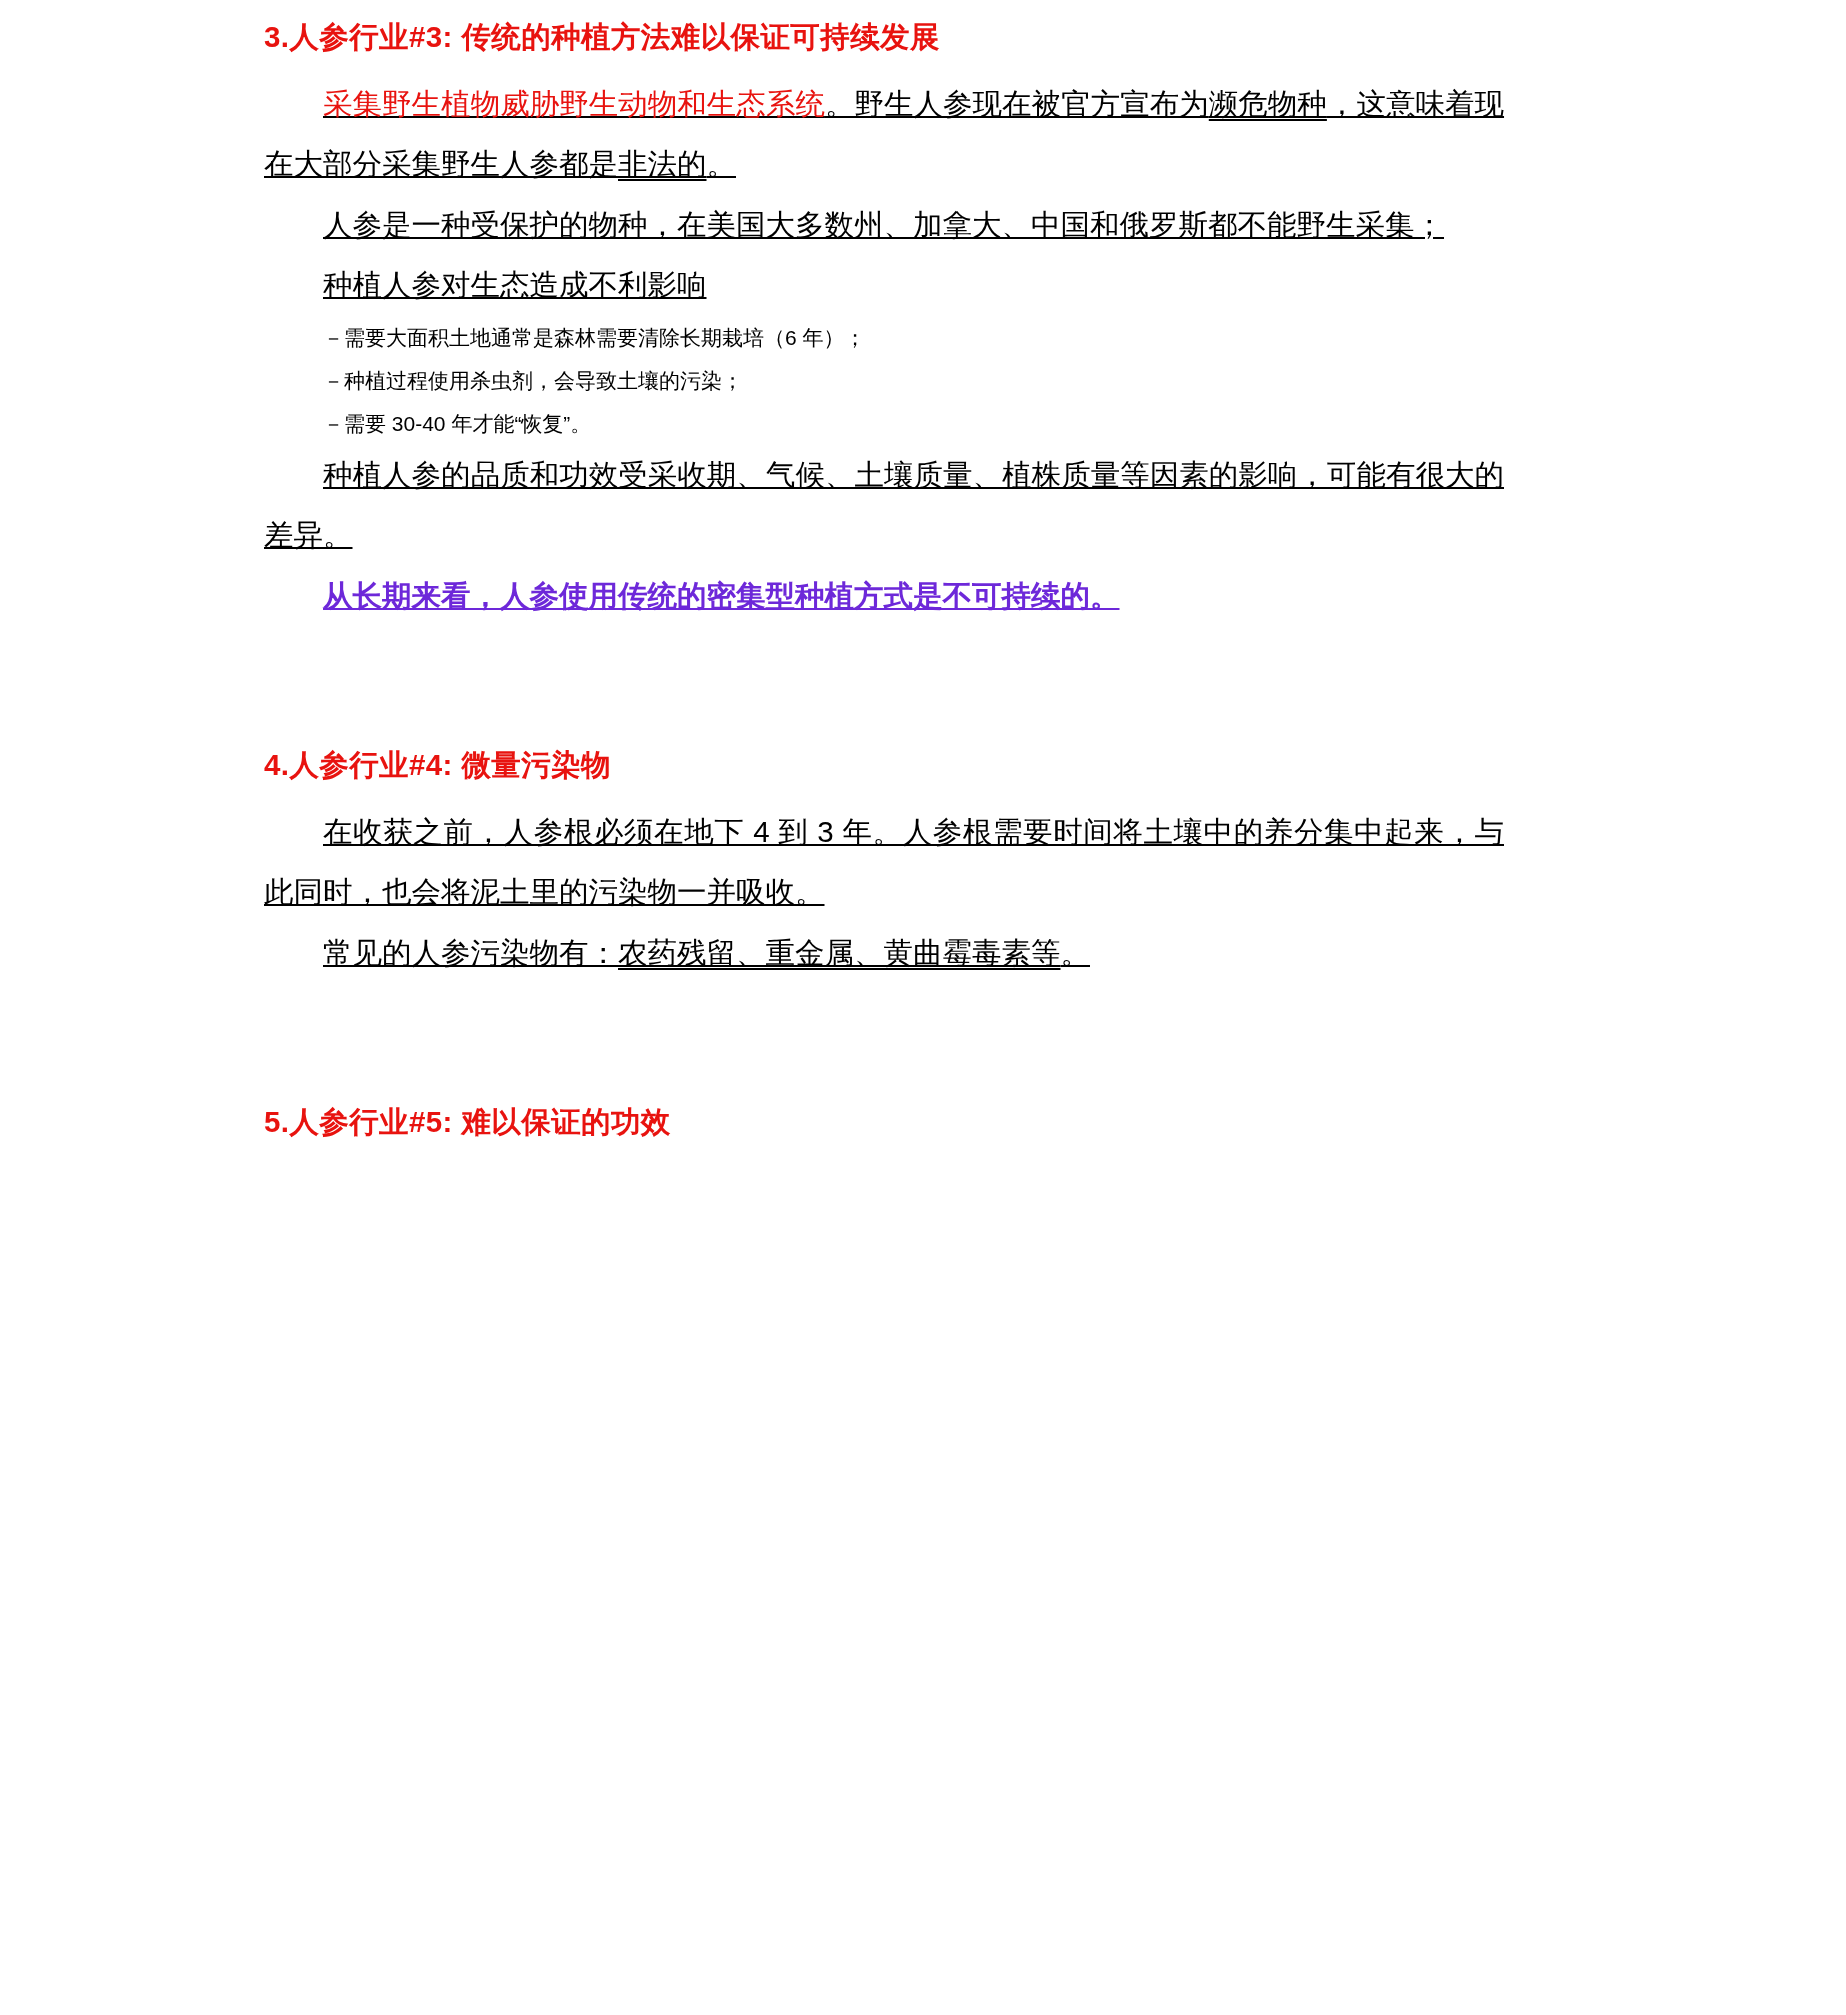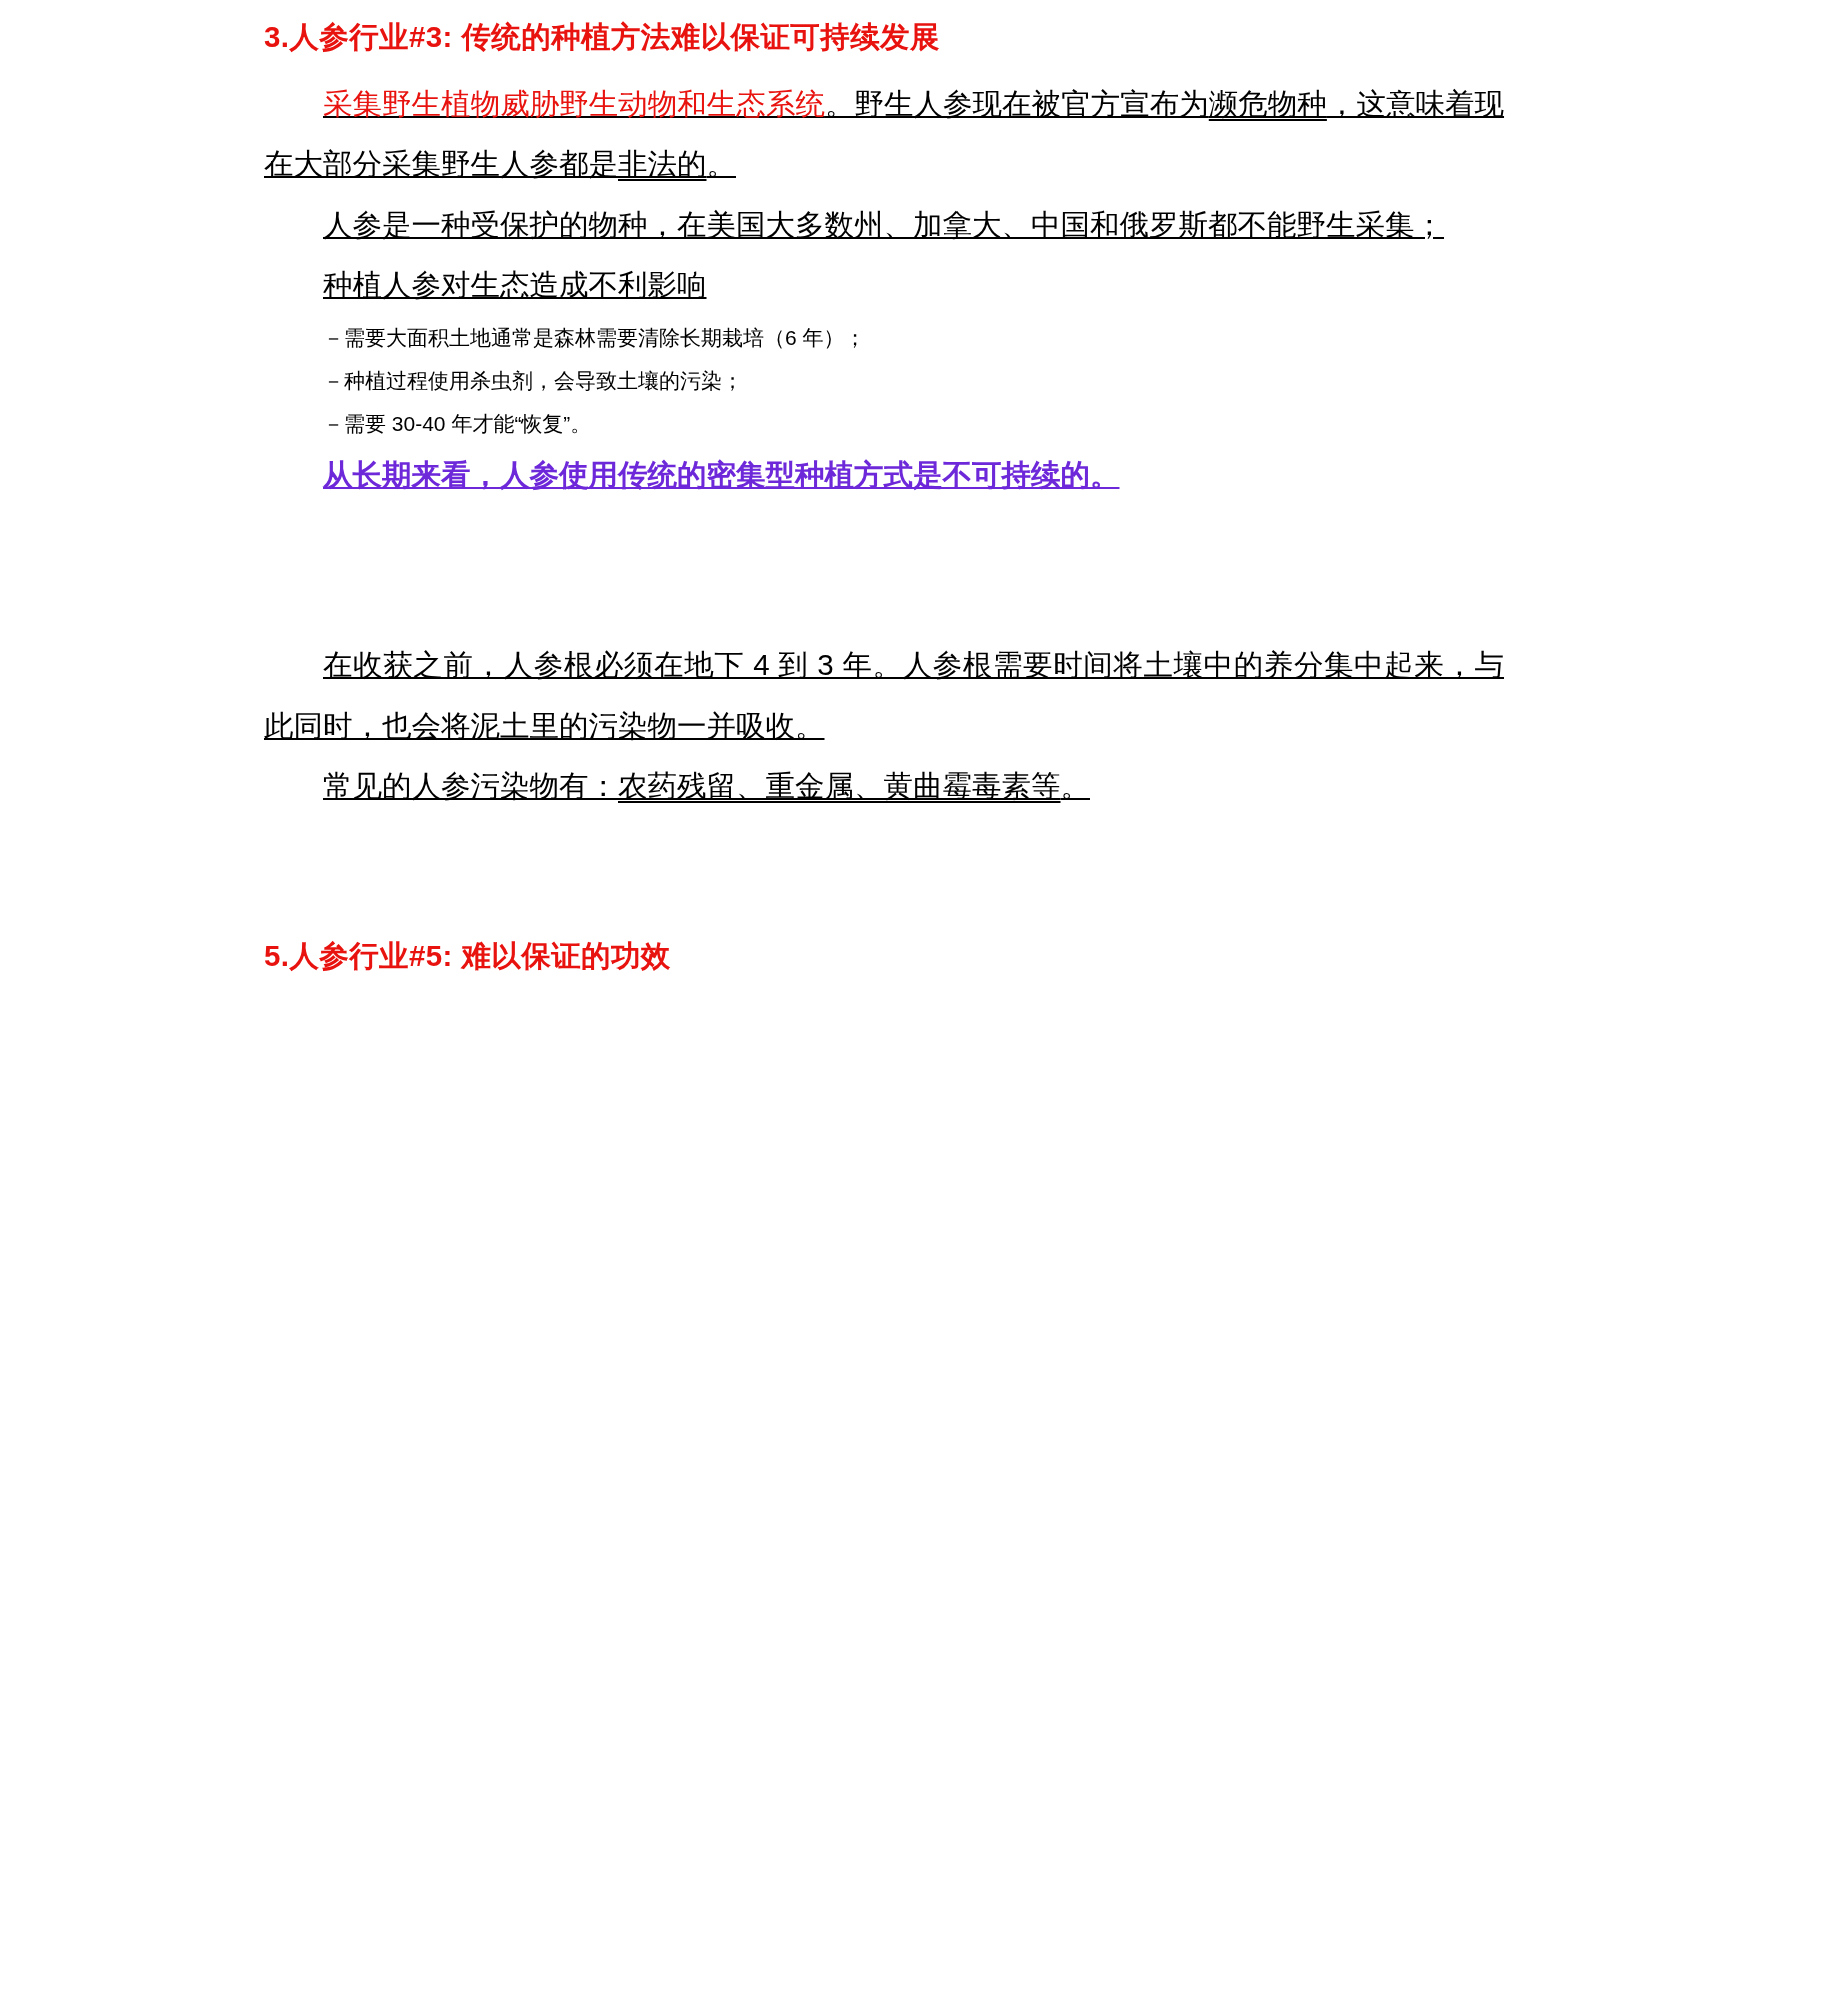--- a/index.html
+++ b/index.html
@@ -73,25 +73,27 @@
   </p>
 
   <p class="para indent">人参是一种受保护的物种，在美国大多数州、加拿大、中国和俄罗斯都不能野生采集；</p>
 
   <p class="para indent">种植人参对生态造成不利影响</p>
 
   <p class="dash-item">－需要大面积土地通常是森林需要清除长期栽培（6 年）；</p>
   <p class="dash-item">－种植过程使用杀虫剂，会导致土壤的污染；</p>
   <p class="dash-item">－需要 30-40 年才能“恢复”。</p>
 
+  <p class="para indent">种植人参的品质和功效受采收期、气候、土壤质量、植株质量等因素的影响，可能有很大的差异。</p>
 
   <p class="para indent red-bold">从长期来看，人参使用传统的密集型种植方式是不可持续的。</p>
 
   <div class="gap-xl"></div>
 
+  <h2 class="heading">4.人参行业#4: 微量污染物</h2>
   <div class="gap-sm"></div>
 
   <p class="para indent">在收获之前，人参根必须在地下 4 到 3 年。人参根需要时间将土壤中的养分集中起来，与此同时，也会将泥土里的污染物一并吸收。</p>
 
   <p class="para indent">
     <span>常见的人参污染物有：</span><span class="uline">农药残留、重金属、黄曲霉毒素等</span><span>。</span>
   </p>
 
 
   <div class="gap-xl"></div>

